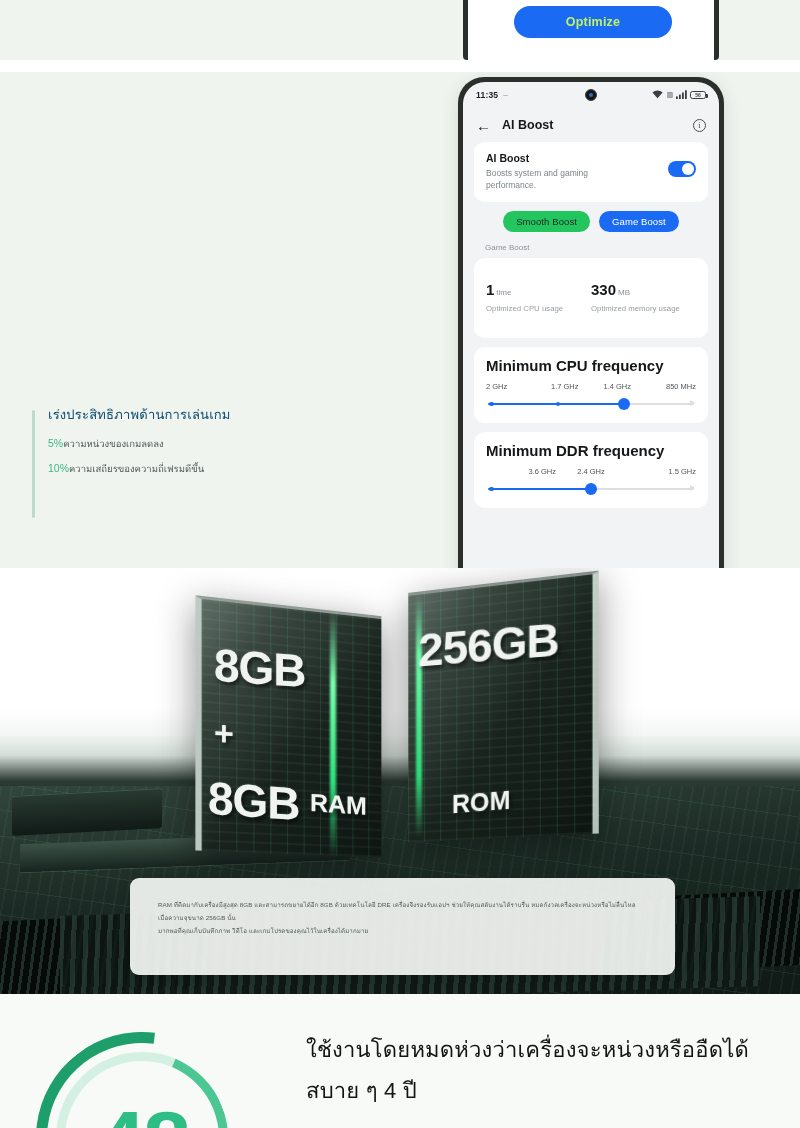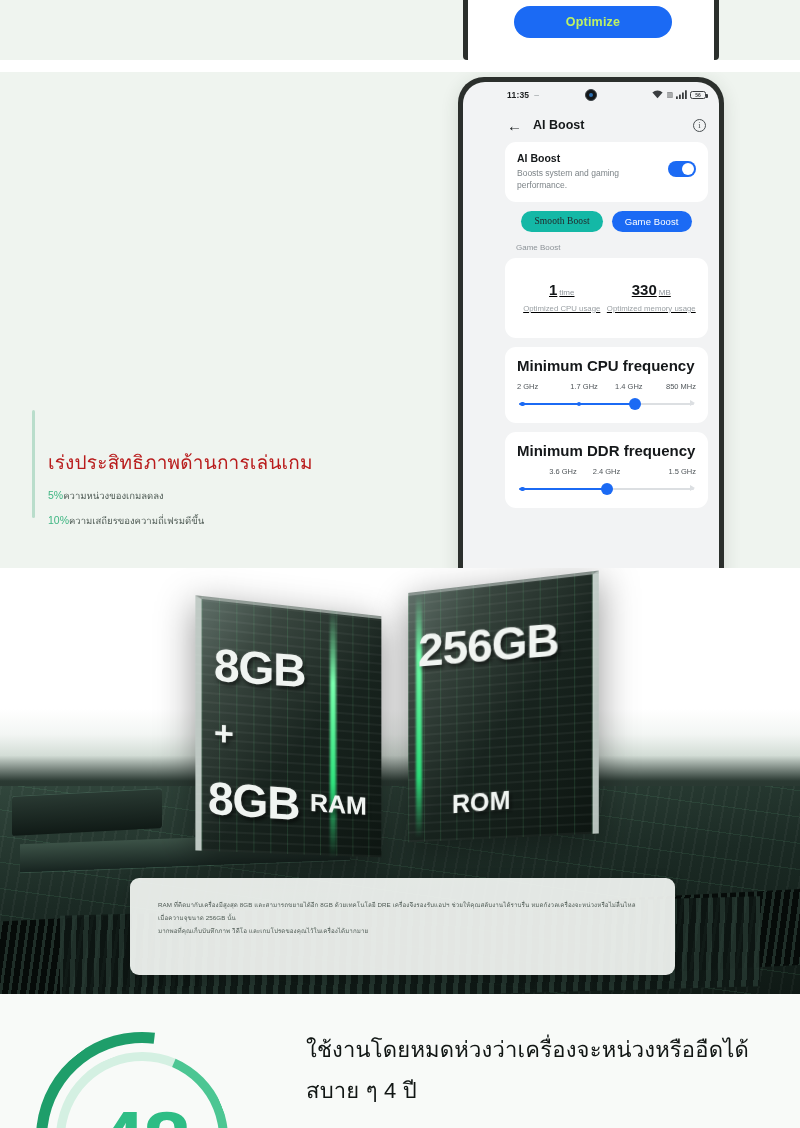--- a/index.html
+++ b/index.html
@@ -42,43 +42,42 @@
     background: #eff4ef; overflow: hidden;
   }
 
   
   .copy-rail {
     position: absolute; left: 32px; top: 338px; width: 3px; height: 108px;
     background: #b9ddcb; border-radius: 2px;
   }
   .copy-wrap { position: absolute; left: 48px; top: 335px; width: 300px; }
   .copy-head {
-    font-size: 19px; color: #b91c1c; letter-spacing: .2px;
-    line-height: 1.3; white-space: nowrap; margin-top: 44px;
+    font-size: 13px; color: #0c4a6e; letter-spacing: .2px;
+    line-height: 1.3; white-space: nowrap;
   }
   .copy-row { margin-top: 13px; font-size: 9.5px; color: #4e5a54; line-height: 1.2; }
   .copy-row .pct { color: #3fb683; font-size: 10.5px; }
   .copy-row:first-of-type { margin-top: 18px; }
 
   
   .phone {
     position: absolute; left: 458px; top: 5px;
     width: 266px; height: 540px;
     background: #2b2f2c;
     border-radius: 26px 26px 4px 4px;
     padding: 5px 5px 0 5px;
     box-shadow: 0 4px 18px rgba(40,60,45,.14);
   }
   .phone-screen {
     width: 100%; height: 100%;
     background: #f2f3f4;
     border-radius: 22px 22px 0 0;
     overflow: hidden;
     position: relative;
-    padding-left: 31px;
   }
   
   .statusbar {
     height: 26px; display: flex; align-items: center;
     padding: 0 13px; font-size: 8.5px; color: #1d1f20; font-weight: bold;
   }
   .sb-time { letter-spacing: .2px; }
   .sb-dash { margin-left: 5px; color: #9aa0a4; font-weight: normal; }
   .sb-spacer { flex: 1; }
   .sb-icons { display: flex; align-items: center; gap: 3px; }
@@ -130,29 +129,29 @@
   }
   .toggle:after {
     content: ""; position: absolute; right: 2px; top: 2px;
     width: 12px; height: 12px; border-radius: 50%; background: #fff;
   }
 
   .chips { display: flex; gap: 9px; justify-content: center; margin: 4px 0 11px 0; }
   .chip {
     padding: 5px 13px; border-radius: 13px; font-size: 9.5px; letter-spacing: .1px;
   }
-  .chip.off { background: #14b8a6; color: #23282b; font-family: Liberation Serif, serif; }
+  .chip.off { background: #22c55e; color: #23282b; }
   .chip.on  { background: #1b6af4; color: #ffffff; }
 
   .section-label {
     font-size: 8px; color: #8d9398; margin: 0 0 6px 22px;
   }
 
   .stats { display: flex; padding: 13px 0 15px 0; }
-  .stat { flex: 1; text-align: center; text-decoration: underline; }
+  .stat { flex: 1; text-align: left; }
   .stat-num { font-size: 15px; font-weight: bold; color: #15181a; }
   .stat-unit { font-size: 8px; color: #8d9398; margin-left: 2px; font-weight: normal; }
   .stat-cap { font-size: 7.8px; color: #9aa0a4; margin-top: 5px; }
 
   .freq-title { font-size: 15px; font-weight: bold; color: #15181a; margin-bottom: 8px; }
   .ticks { display: flex; font-size: 7.5px; color: #4f5559; margin-bottom: 7px; }
   .ticks span { flex: 1; text-align: center; }
   .ticks.cpu span:first-child { text-align: left; }
   .ticks.cpu span:last-child { text-align: right; }
   .ticks.ddr span:first-child { text-align: right; }

